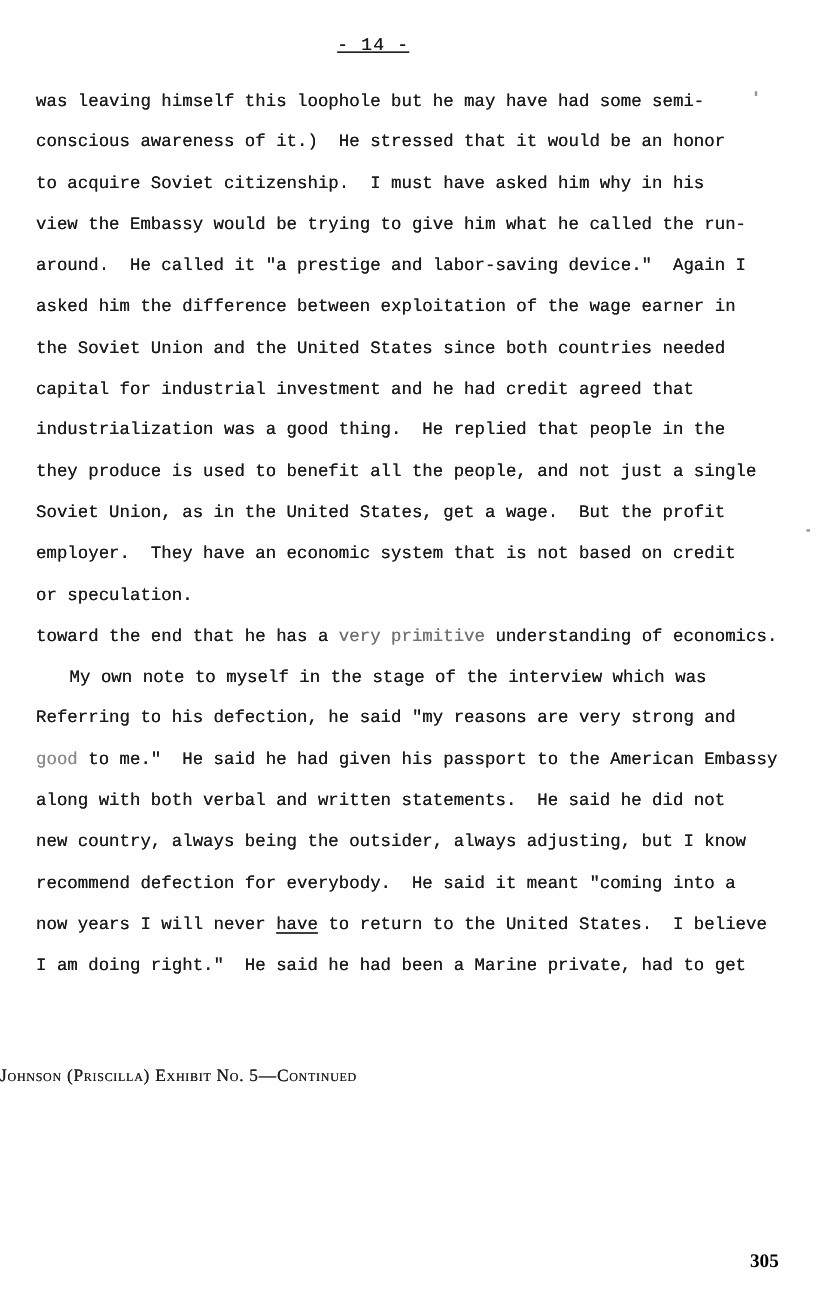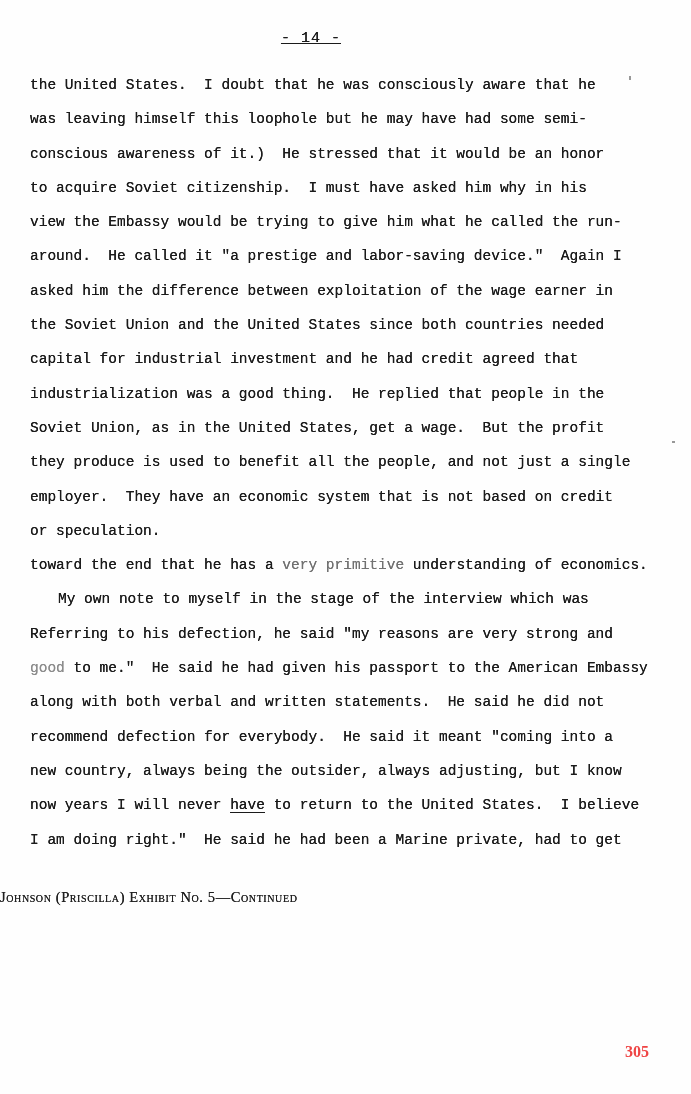--- a/index.html
+++ b/index.html
@@ -68,59 +68,58 @@
     color: #1f1f1f;
     text-shadow: 0 0 0.4px #1f1f1f;
   }
   .page-footer {
     position: absolute;
     top: 1043px;
     right: 42px;
     font-family: "Liberation Serif", "DejaVu Serif", serif;
     font-weight: 600;
     font-size: 16px;
-    color: #ef4444;
+    color: #000000;
   }
   .speck {
     position: absolute;
     background: #444;
     opacity: 0.55;
   }
   .speck-1 { left: 629px; top: 76px; width: 2px; height: 4px; }
   .speck-2 { left: 672px; top: 441px; width: 3px; height: 2px; }
 </style>
 </head>
 <body>
 
 <div class="page">
 
   <div class="page-header">- 14 -</div>
 
   <div class="body-text">
-    <div class="line">the United States.  I doubt that he was consciously aware that he</div>
     <div class="line">was leaving himself this loophole but he may have had some semi-</div>
     <div class="line">conscious awareness of it.)  He stressed that it would be an honor</div>
     <div class="line">to acquire Soviet citizenship.  I must have asked him why in his</div>
     <div class="line">view the Embassy would be trying to give him what he called the run-</div>
     <div class="line">around.  He called it "a prestige and labor-saving device."  Again I</div>
     <div class="line">asked him the difference between exploitation of the wage earner in</div>
     <div class="line">the Soviet Union and the United States since both countries needed</div>
     <div class="line">capital for industrial investment and he had credit agreed that</div>
     <div class="line">industrialization was a good thing.  He replied that people in the</div>
+    <div class="line">they produce is used to benefit all the people, and not just a single</div>
     <div class="line">Soviet Union, as in the United States, get a wage.  But the profit</div>
-    <div class="line">they produce is used to benefit all the people, and not just a single</div>
     <div class="line">employer.  They have an economic system that is not based on credit</div>
     <div class="line">or speculation.</div>
     <div class="line"><span>toward the end that he has a </span><span class="faded-light">very primitive</span><span> understanding of economics.</span></div>
     <div class="line indent">My own note to myself in the stage of the interview which was</div>
     <div class="line">Referring to his defection, he said "my reasons are very strong and</div>
     <div class="line"><span class="faded">good</span><span> to me."  He said he had given his passport to the American Embassy</span></div>
     <div class="line">along with both verbal and written statements.  He said he did not</div>
+    <div class="line">new country, always being the outsider, always adjusting, but I know</div>
     <div class="line">recommend defection for everybody.  He said it meant "coming into a</div>
-    <div class="line">new country, always being the outsider, always adjusting, but I know</div>
     <div class="line"><span>now years I will never </span><span class="underlined">have</span><span> to return to the United States.  I believe</span></div>
     <div class="line">I am doing right."  He said he had been a Marine private, had to get</div>
   </div>
 
   <div class="caption">Johnson (Priscilla) Exhibit No. 5—Continued</div>
 
   <div class="page-footer">305</div>
 
   <div class="speck speck-1"></div>
   <div class="speck speck-2"></div>

